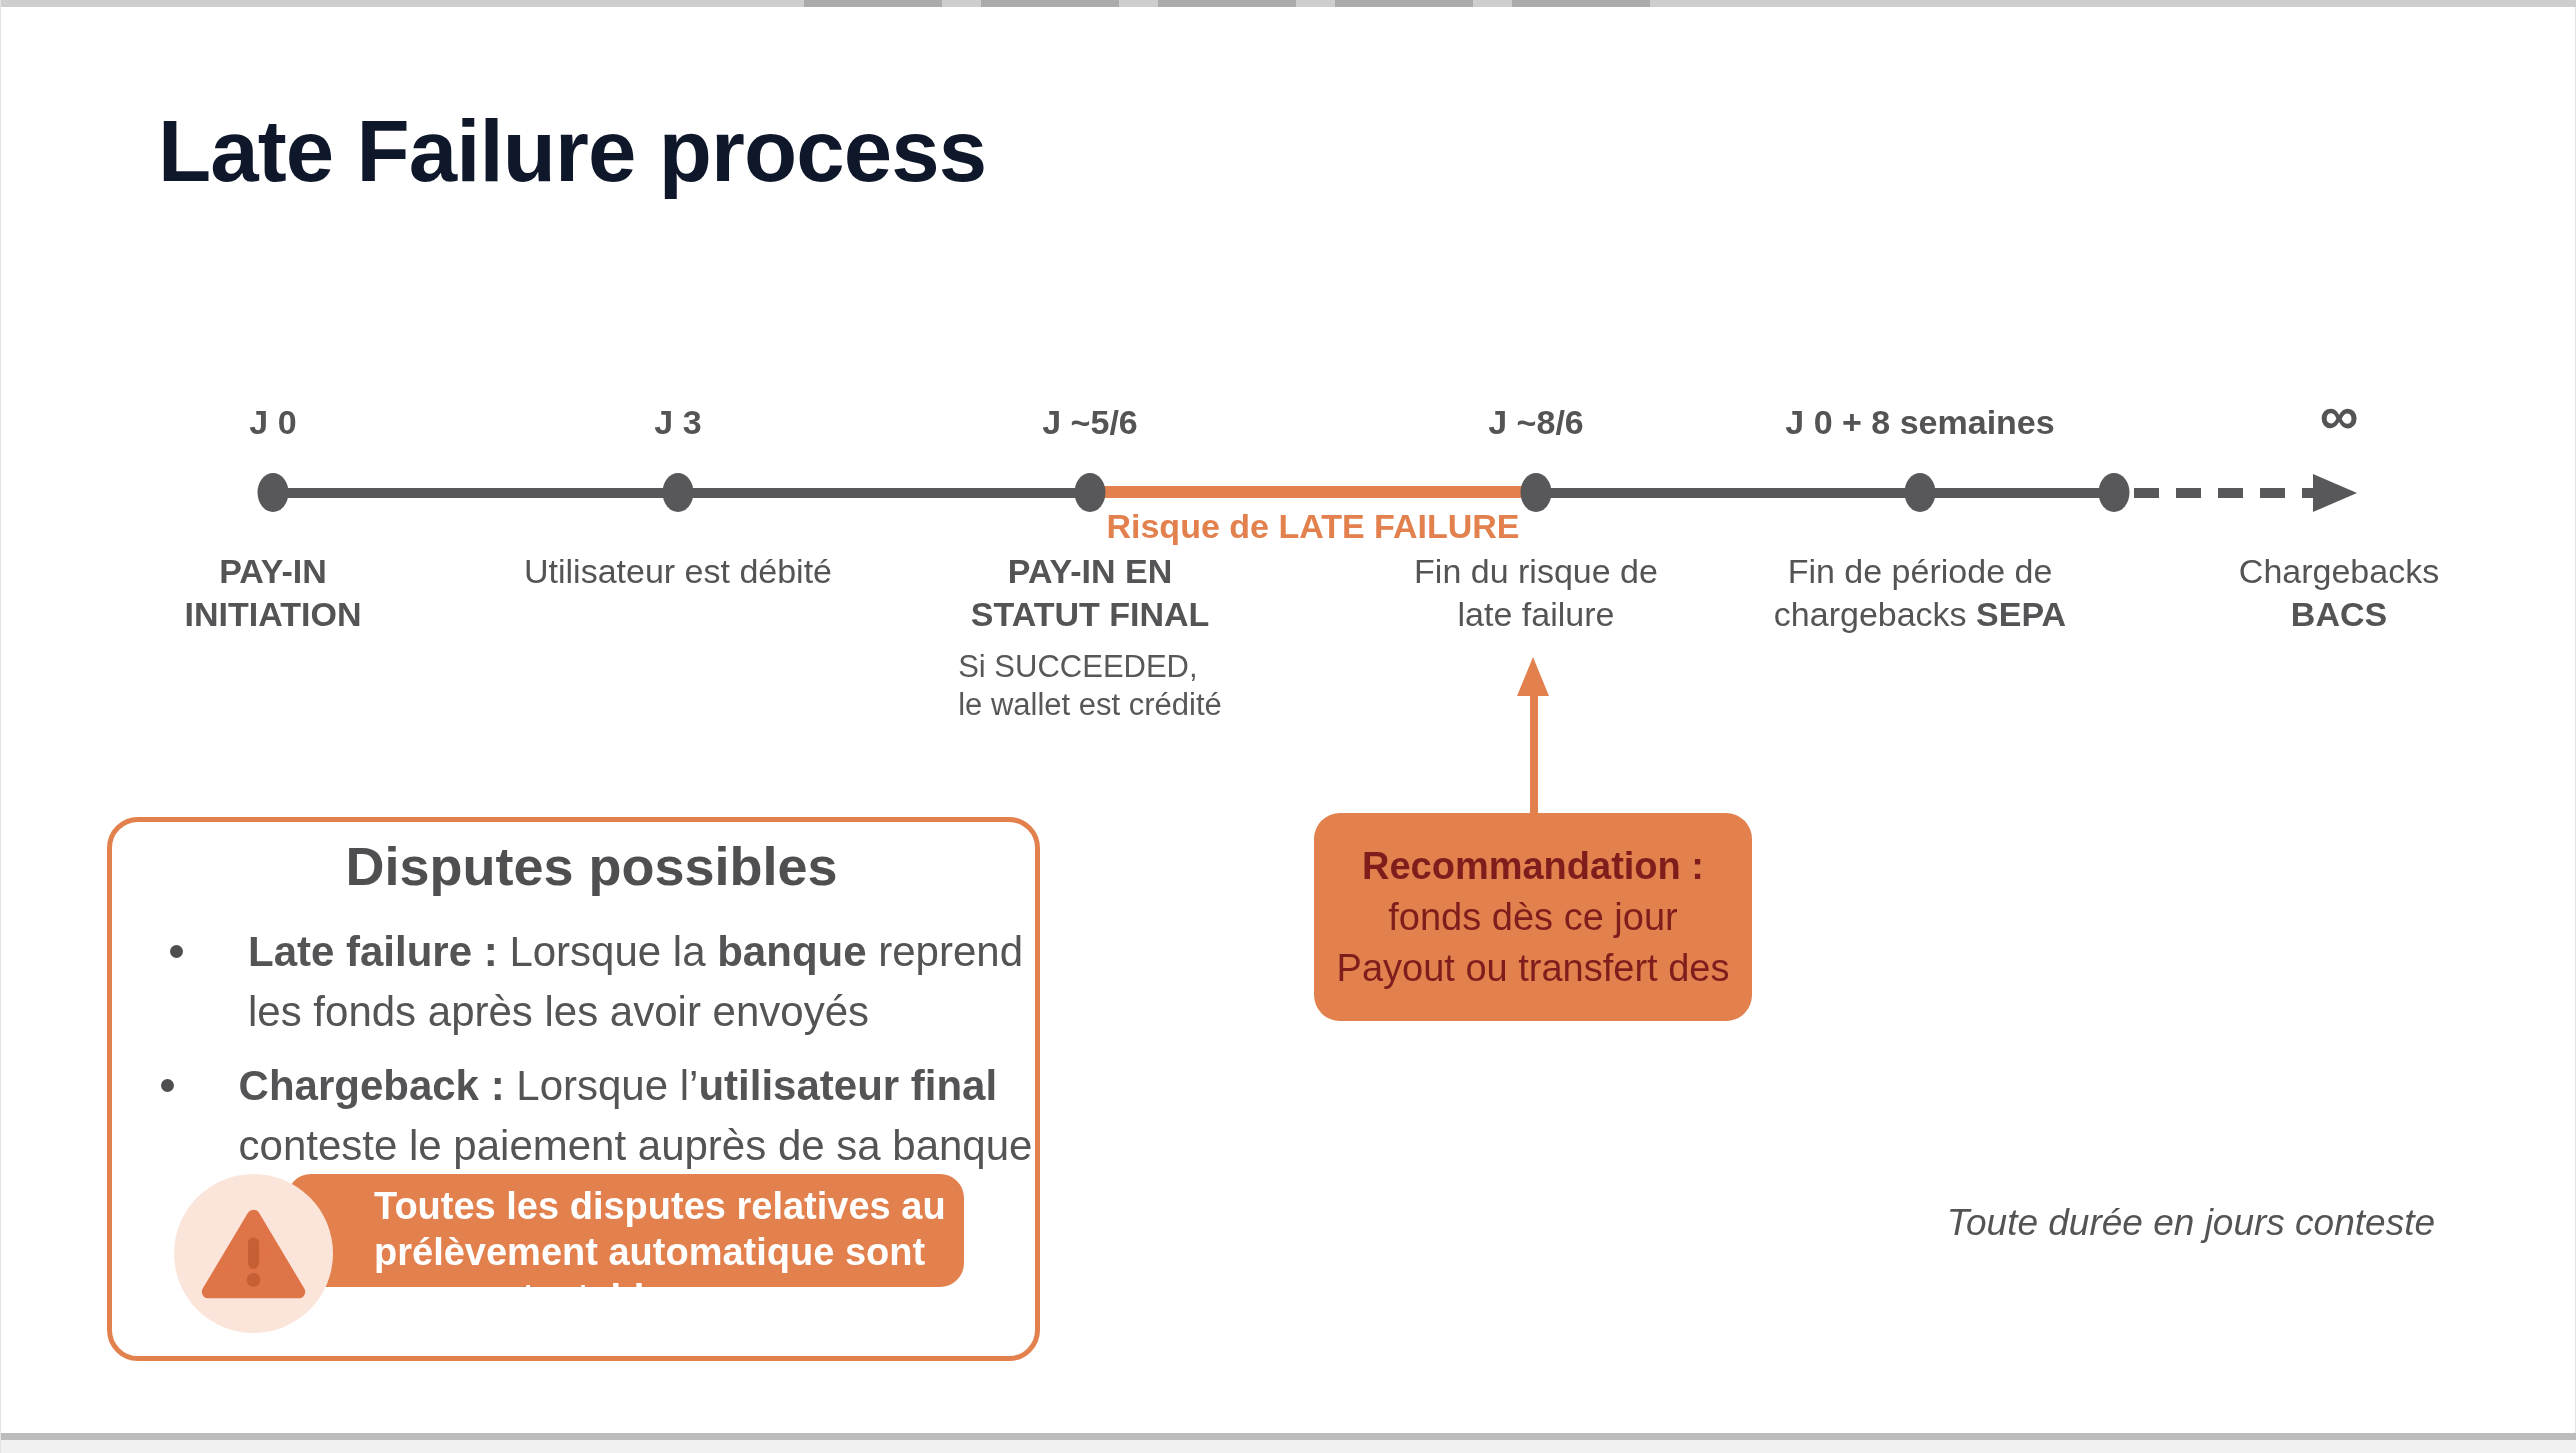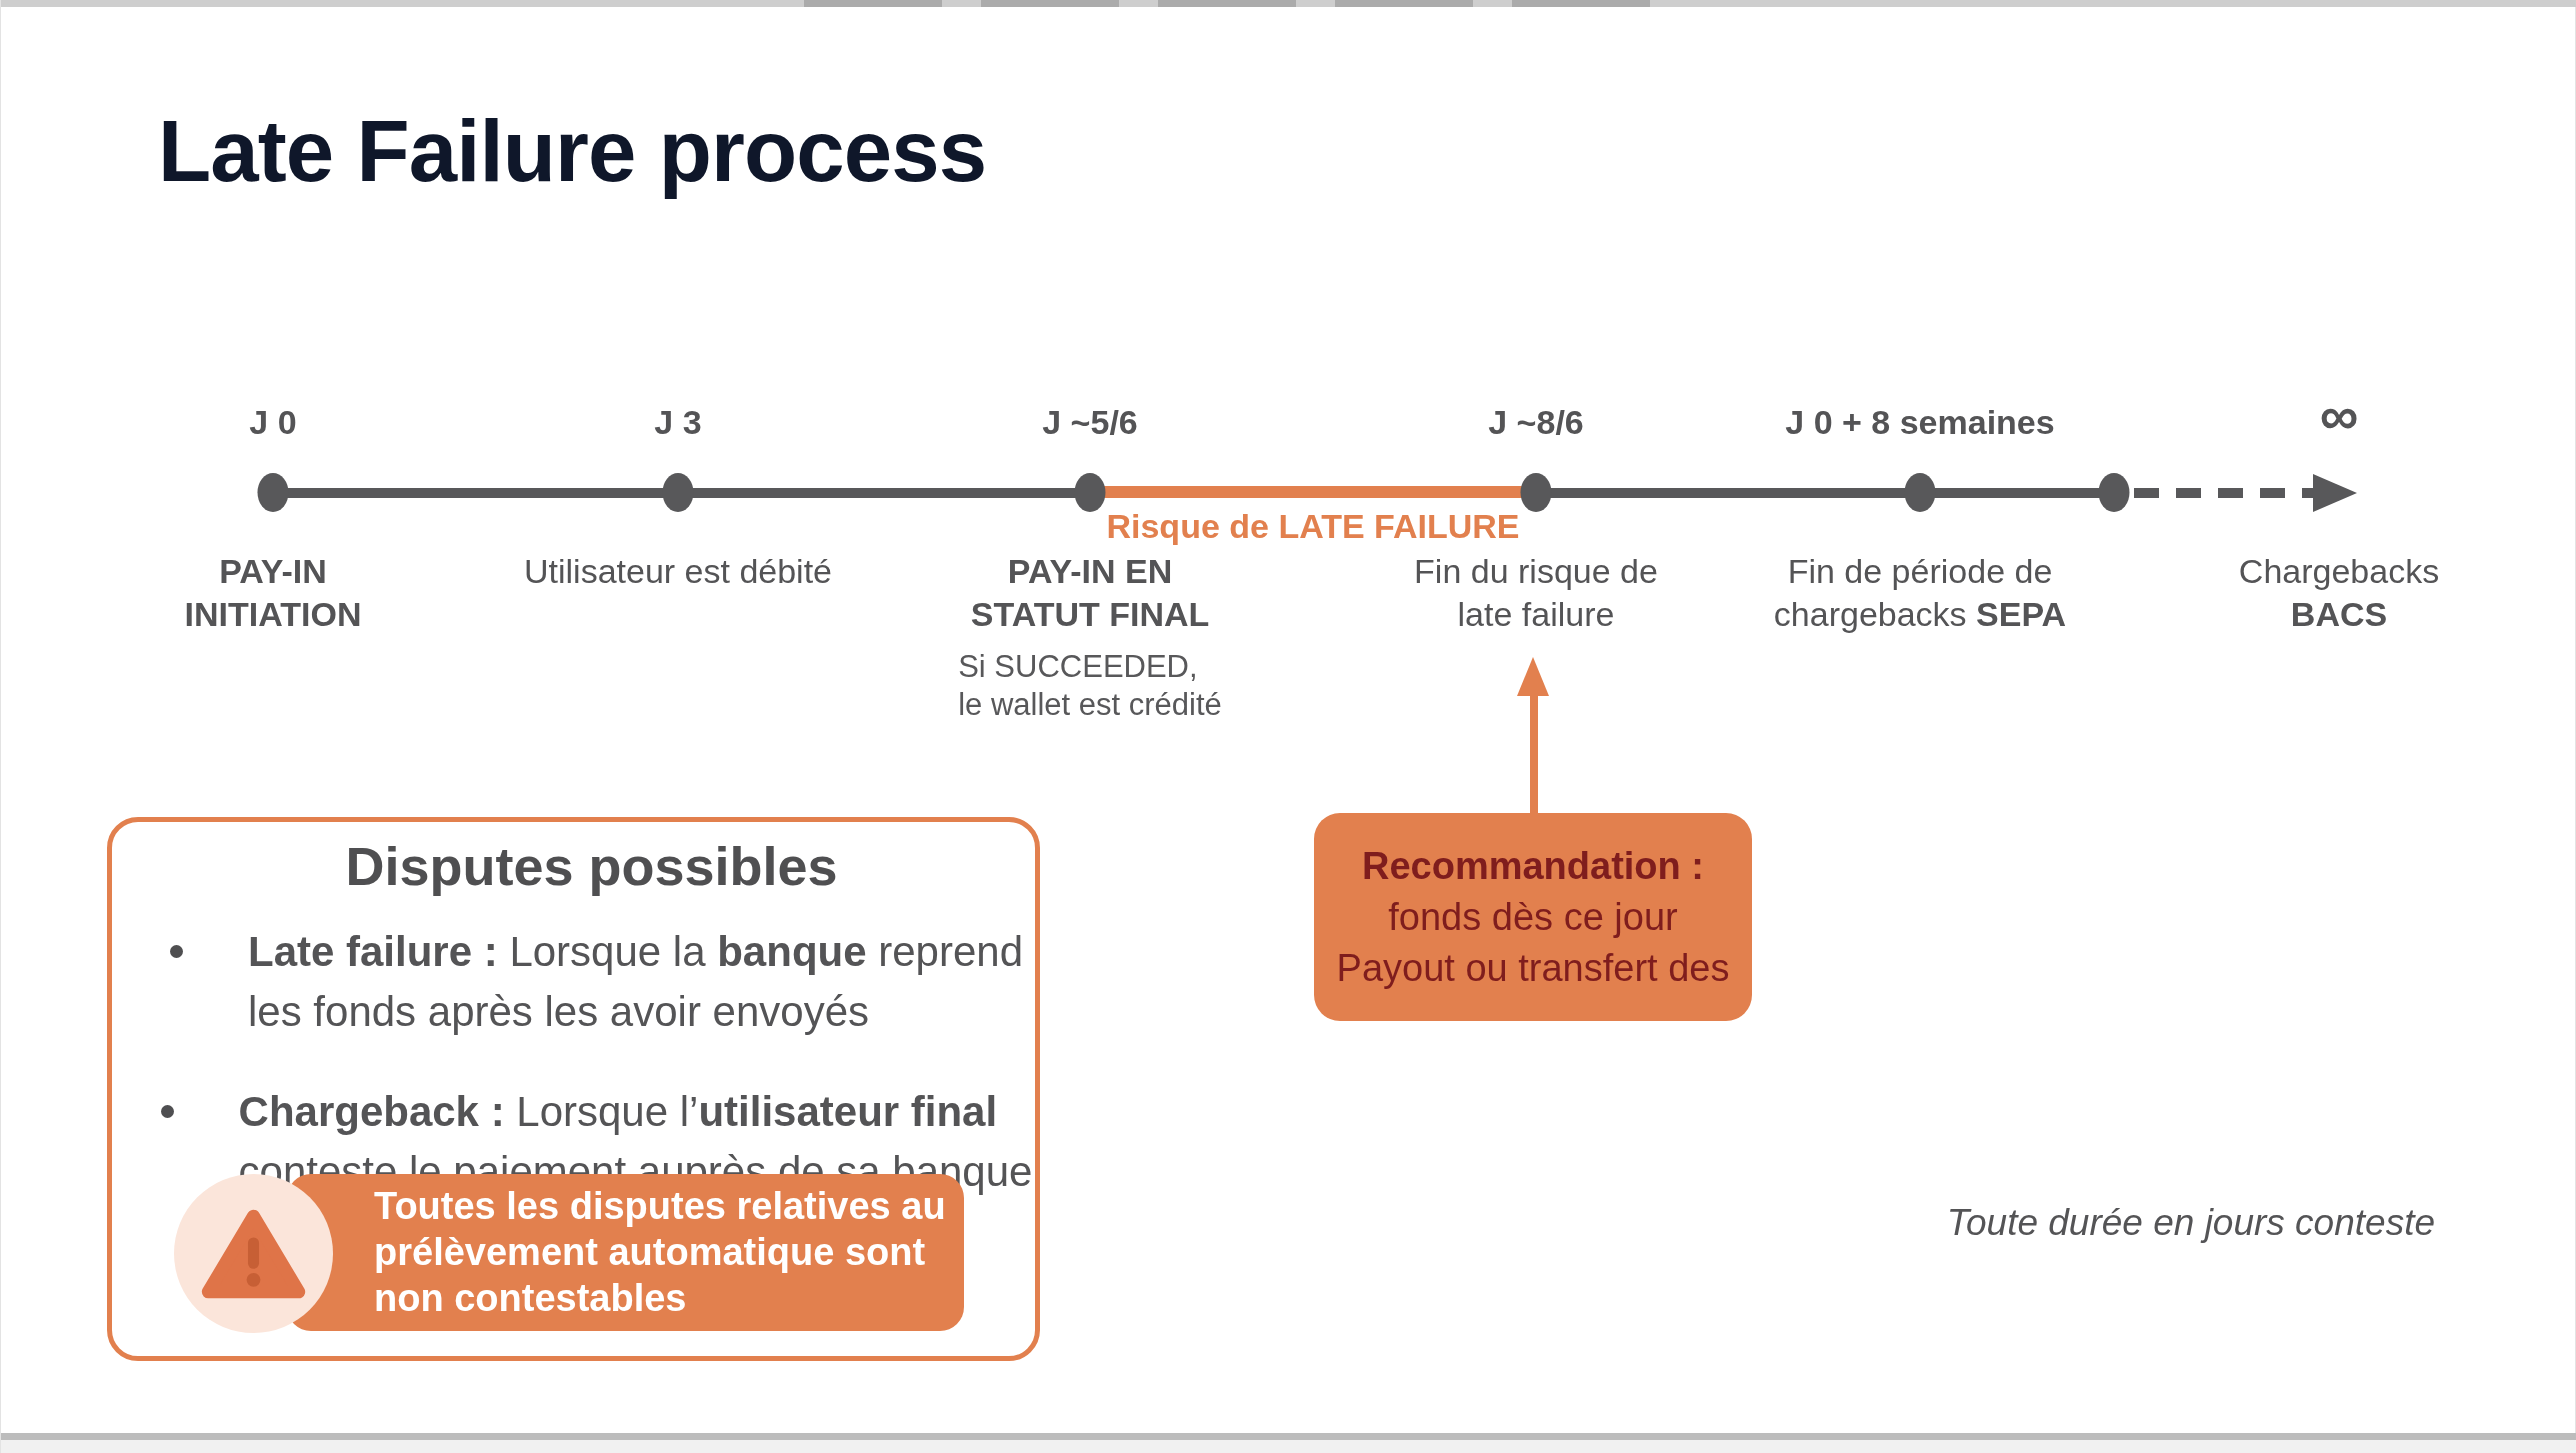--- a/index.html
+++ b/index.html
@@ -48,26 +48,26 @@
       background:#E2804E;color:#7f1d1d;display:flex;flex-direction:column;justify-content:center;
       text-align:center;font-size:38px;line-height:51px;}
 
   
   .disputes{position:absolute;left:106px;top:817px;width:933px;height:544px;
       box-sizing:border-box;border:5.5px solid #E2804E;border-radius:31px;background:#fff;}
   .disputes-title{position:absolute;left:0;right:0;top:13px;text-align:center;
       font-size:54px;font-weight:700;color:#4f4f51;padding-left:36px;}
   .bullets{position:absolute;left:78px;top:100px;width:813px;}
   .bullet-row{display:flex;align-items:flex-start;justify-content:center;}
-  .bullet-row + .bullet-row{margin-top:40px;}
+  .bullet-row + .bullet-row{margin-top:14px;}
   .bullet-dot{flex:0 0 auto;width:13px;height:13px;border-radius:50%;background:#4f4f51;
       margin:23px 65px 0 0;}
   .bullet-text{font-size:42px;line-height:60px;color:#545456;white-space:nowrap;}
 
-  .warn-callout{position:absolute;left:286px;top:1174px;width:677px;height:157px;
+  .warn-callout{position:absolute;left:286px;top:1174px;width:677px;height:113px;
       border-radius:24px;background:#E2804E;}
   .warn-lines{position:absolute;left:87px;top:9.2px;color:#fff;font-size:38px;
       font-weight:700;line-height:46px;white-space:nowrap;}
   .warn-circle{position:absolute;left:173px;top:1174px;width:159px;height:159px;
       border-radius:50%;background:#FBE5DA;display:flex;align-items:center;justify-content:center;}
 
   .footnote{position:absolute;right:140px;top:1202px;font-size:37px;font-style:italic;
       color:#545456;white-space:nowrap;}
 </style>
 </head>

